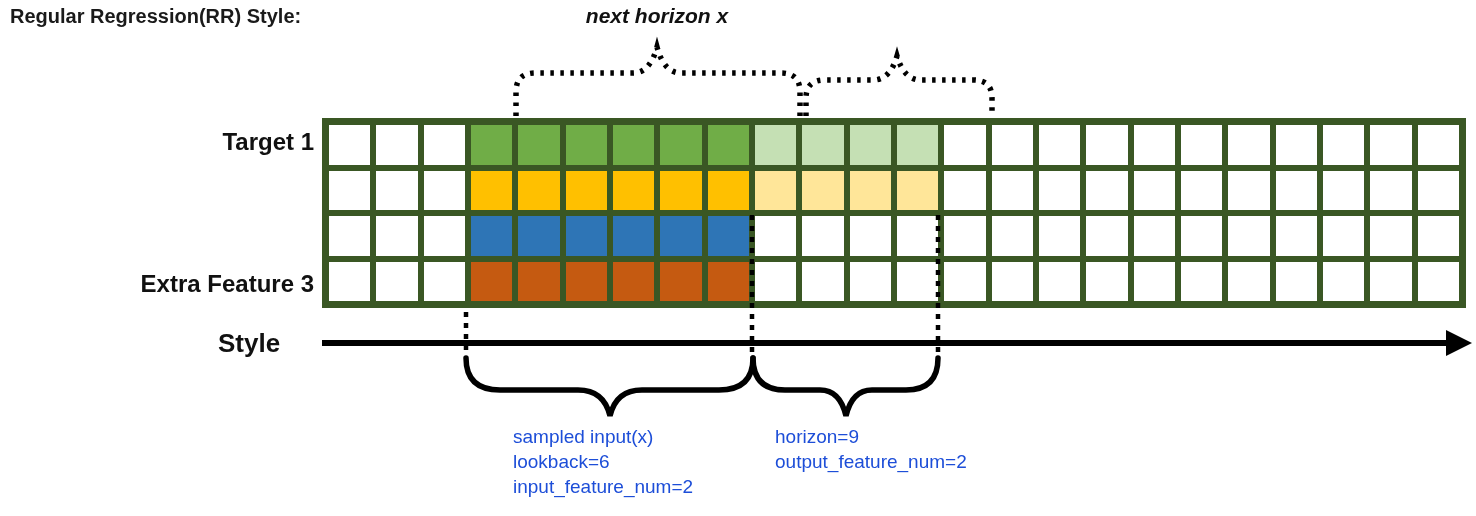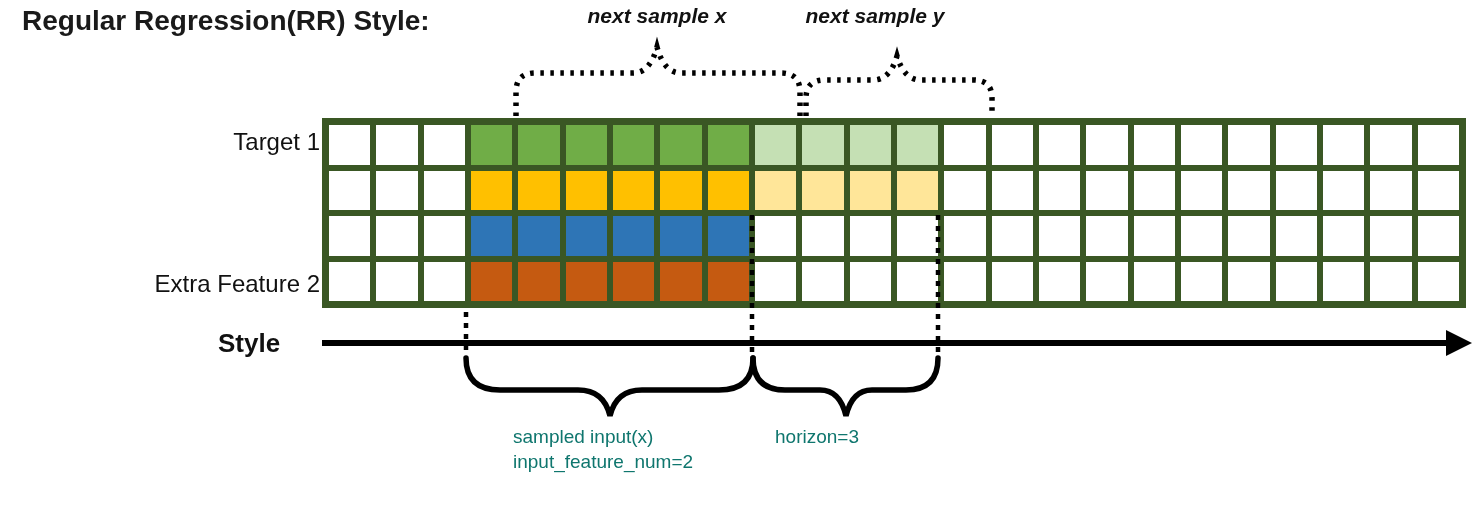--- a/index.html
+++ b/index.html
@@ -4,22 +4,22 @@
 <style>
   html,body{margin:0;padding:0;background:#fff;}
   .canvas{
     position:relative;
     width:1476px;height:516px;
     background:#ffffff;
     font-family:"Liberation Sans",sans-serif;
     overflow:hidden;
   }
   .title{
-    position:absolute;left:22px;top:5px;
-    font-size:28px;font-weight:bold;color:#1a1a1a;
+    position:absolute;left:10px;top:5px;
+    font-size:20px;font-weight:bold;color:#1a1a1a;
     letter-spacing:0px;
   }
   .sample-label{
     position:absolute;top:4px;
     font-size:21px;font-style:italic;font-weight:600;color:#111;
     text-align:center;width:220px;
   }
   .sample-label.x{left:547px;}
   .sample-label.y{left:765px;}
   #grid{
@@ -27,56 +27,55 @@
     width:1144px;height:190px;
     box-sizing:border-box;
     display:grid;
     grid-template-columns:repeat(24,1fr);
     grid-template-rows:repeat(4,1fr);
     gap:6px;
     padding:7px;
   }
   .cell{width:100%;height:100%;}
   .row-label{
-    position:absolute;left:12px;width:308px;height:47.5px;
+    position:absolute;left:6px;width:308px;height:47.5px;
     display:flex;align-items:center;justify-content:flex-end;
-    font-size:24px;font-weight:normal;color:#111;
+    font-size:24px;font-weight:bold;color:#111;
   }
   .row-label.r0{top:118px;}
   .row-label.r1{top:165.5px;}
   .row-label.r2{top:213px;}
   .row-label.r3{top:260.5px;}
   .time-label{
     position:absolute;left:218px;top:328px;
     font-size:26px;font-weight:bold;color:#111;
   }
   .note{
     position:absolute;top:424px;
-    font-size:19px;font-weight:500;color:#0f766e;
+    font-size:19px;font-weight:500;color:#1d4ed8;
     line-height:25px;white-space:nowrap;
   }
   .note.input{left:513px;}
   .note.output{left:775px;}
   svg.overlay{
     position:absolute;left:0;top:0;
     pointer-events:none;
   }
 </style>
 </head>
 <body>
 
 <div class="canvas">
 
   <div class="title">Regular Regression(RR) Style:</div>
 
-  <div class="sample-label x">next sample x</div>
-  <div class="sample-label y">next sample y</div>
+  <div class="sample-label x">next horizon x</div>
 
   <div class="row-label r0">Target 1</div>
-  <div class="row-label r3">Extra Feature 2</div>
+  <div class="row-label r3">Extra Feature 3</div>
 
   <div id="grid" style="background: rgb(58, 87, 36);">
       <div class="cell" style="background: rgb(255, 255, 255);"></div>
       <div class="cell" style="background: rgb(255, 255, 255);"></div>
       <div class="cell" style="background: rgb(255, 255, 255);"></div>
       <div class="cell" style="background: rgb(112, 173, 71);"></div>
       <div class="cell" style="background: rgb(112, 173, 71);"></div>
       <div class="cell" style="background: rgb(112, 173, 71);"></div>
       <div class="cell" style="background: rgb(112, 173, 71);"></div>
       <div class="cell" style="background: rgb(112, 173, 71);"></div>
@@ -185,20 +184,22 @@
     <line x1="322" y1="343" x2="1450" y2="343" stroke="#000" stroke-width="6"></line>
     <polygon points="1446,330 1472,343 1446,356" fill="#000"></polygon>
 
     <path d="M466,358 Q466,390 500,390 H578 Q604,390 610,416 Q616,390 642,390 H719 Q753,390 753,358" fill="none" stroke="#000" stroke-width="5.5" stroke-linecap="round"></path>
 
     <path d="M753,358 Q753,390 785,390 H820 Q840,390 846,416 Q852,390 872,390 H906 Q938,390 938,358" fill="none" stroke="#000" stroke-width="5.5" stroke-linecap="round"></path>
   </svg>
 
   <div class="note input">
     <div>sampled input(x)</div>
+    <div>lookback=6</div>
     <div>input_feature_num=2</div>
   </div>
 
   <div class="note output">
-    <div>horizon=3</div>
+    <div>horizon=9</div>
+    <div>output_feature_num=2</div>
   </div>
 
 </div>
 
 </body></html>

